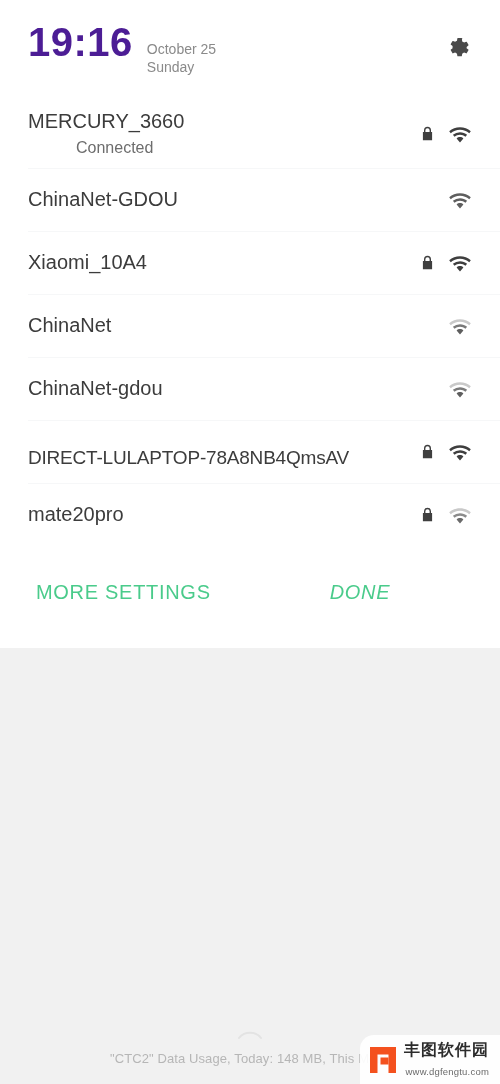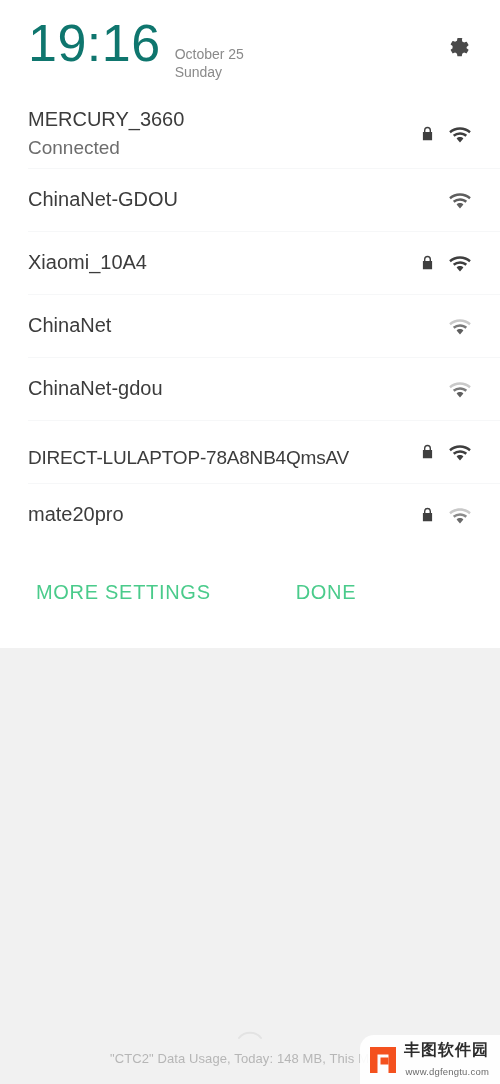--- a/index.html
+++ b/index.html
@@ -35,23 +35,23 @@
     align-items: center;
     padding: 0 22px 0 28px;
     box-sizing: border-box;
   }
   #clock-block {
     display: flex;
     align-items: baseline;
     flex: 1;
   }
   #clock-time {
-    font-size: 52px;
-    color: #0f766e;
-    font-weight: 400;
+    font-size: 40px;
+    color: #4c1d95;
+    font-weight: 700;
     letter-spacing: 0.5px;
     line-height: 1;
   }
   #date-block {
     margin-left: 14px;
     display: flex;
     flex-direction: column;
     justify-content: flex-end;
     position: relative;
     top: -2px;
@@ -107,24 +107,25 @@
     color: #3c3c3c;
     line-height: 1.25;
     white-space: nowrap;
   }
   .ssid.small {
     font-size: 19px;
     letter-spacing: -0.2px;
     margin-top: 12px;
   }
   .sub-status {
-    font-size: 19px;
+    font-size: 16px;
     color: #6d6d6d;
     line-height: 1.4;
     margin-top: 3px;
+    margin-left: 48px;
   }
   .row-icons {
     display: flex;
     align-items: center;
     gap: 14px;
     flex-shrink: 0;
     padding-left: 8px;
   }
   .lock-slot {
     width: 13px;
@@ -158,21 +159,22 @@
     background: none;
     border: none;
     padding: 8px 6px;
     cursor: pointer;
     font-family: "Liberation Sans", sans-serif;
   }
   #more-settings-button {
     margin-left: 30px;
   }
   #done-button {
-    margin-left: 60px;
+    margin-left: 94px;
+    font-style: italic;
   }
 
   
   #bottom-bar {
     position: absolute;
     left: 0;
     right: 0;
     bottom: 0;
     height: 52px;
     display: flex;

